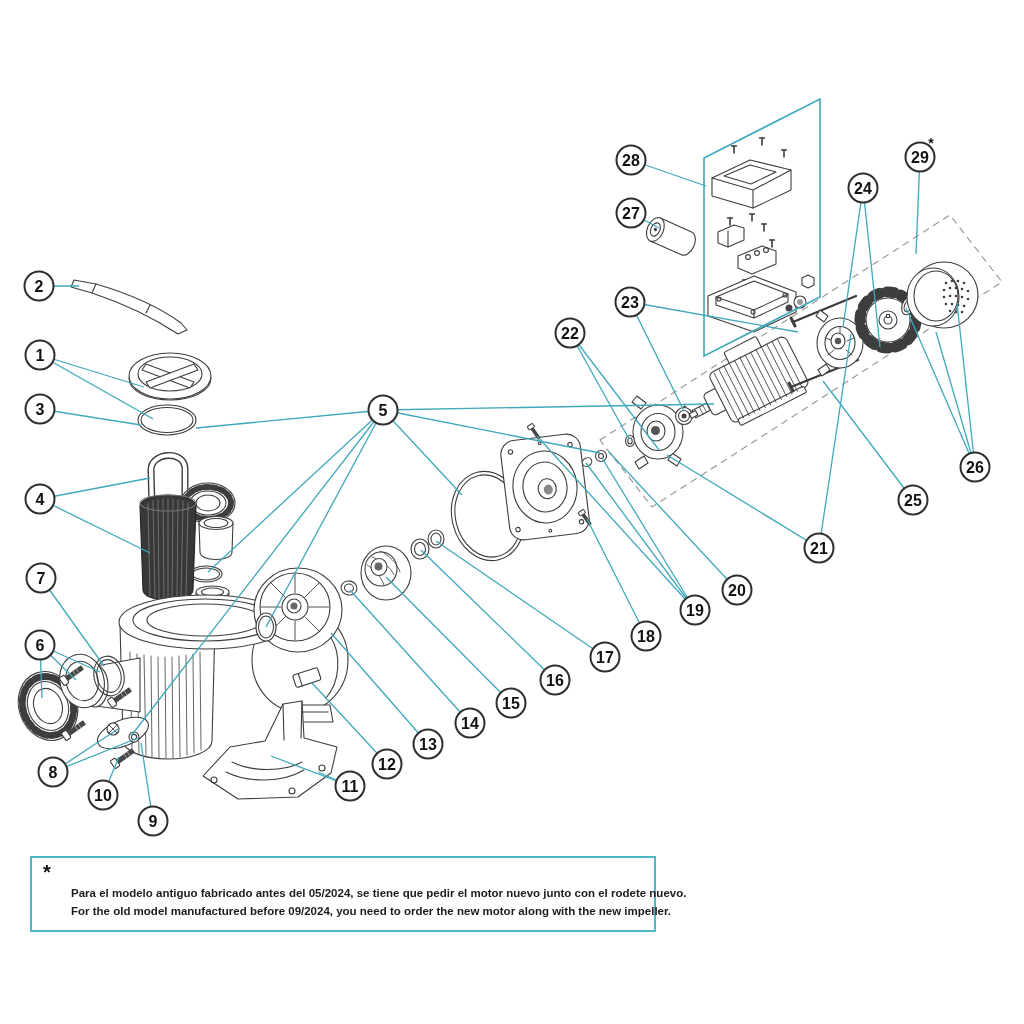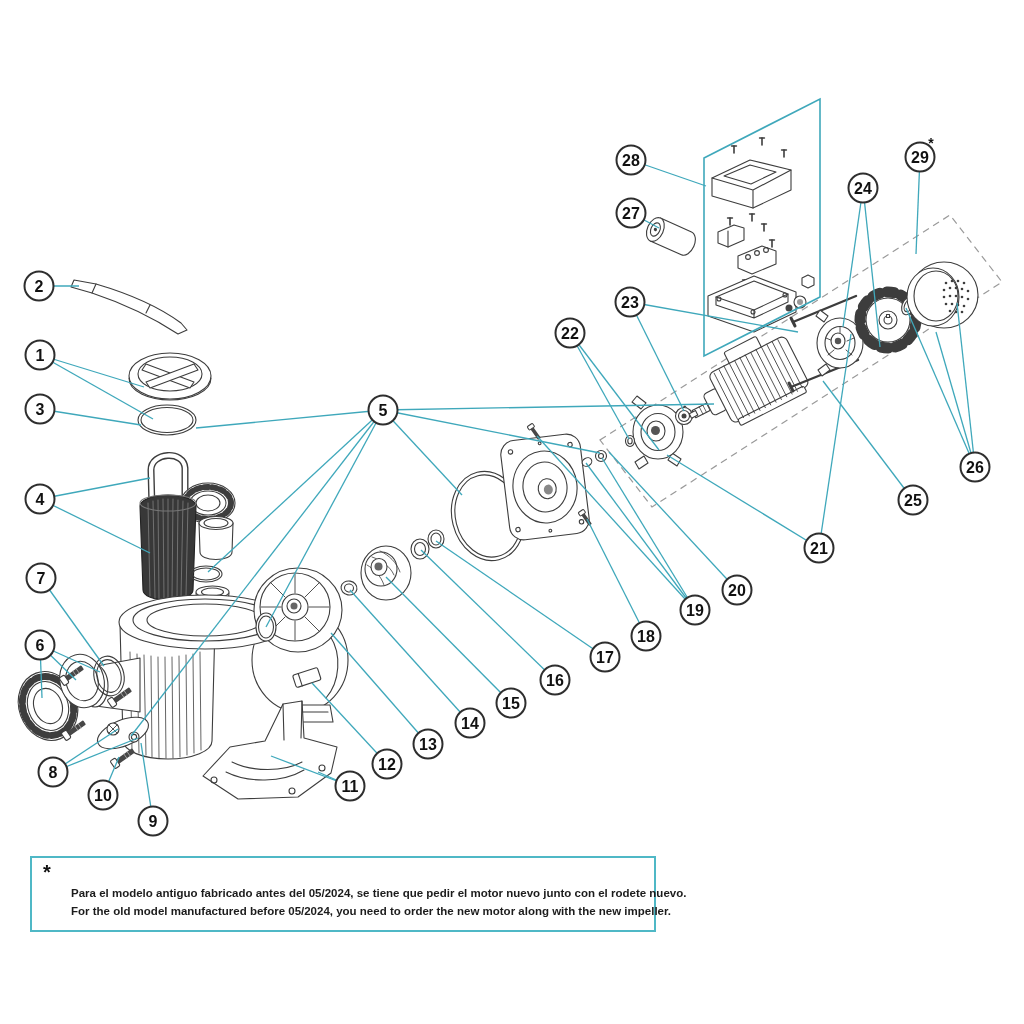--- a/index.html
+++ b/index.html
@@ -574,15 +574,15 @@
           <circle cx="920" cy="157" r="14.5"></circle>
           <text x="920" y="157" dy="0.35em">29</text>
           <text x="931" y="148" class="marker">*</text>
         </g>
       </g>
 </svg>
 
 <div class="note">
   <div class="note-star">*</div>
   <div class="note-line">Para el modelo antiguo fabricado antes del 05/2024, se tiene que pedir el motor nuevo junto con el rodete nuevo.</div>
-  <div class="note-line">For the old model manufactured before 05/2024, you need to order the new motor along with the new impeller.</div>
+  <div class="note-line">For the old model manufactured before 09/2024, you need to order the new motor along with the new impeller.</div>
 </div>
 </div>
 
 </body></html>

